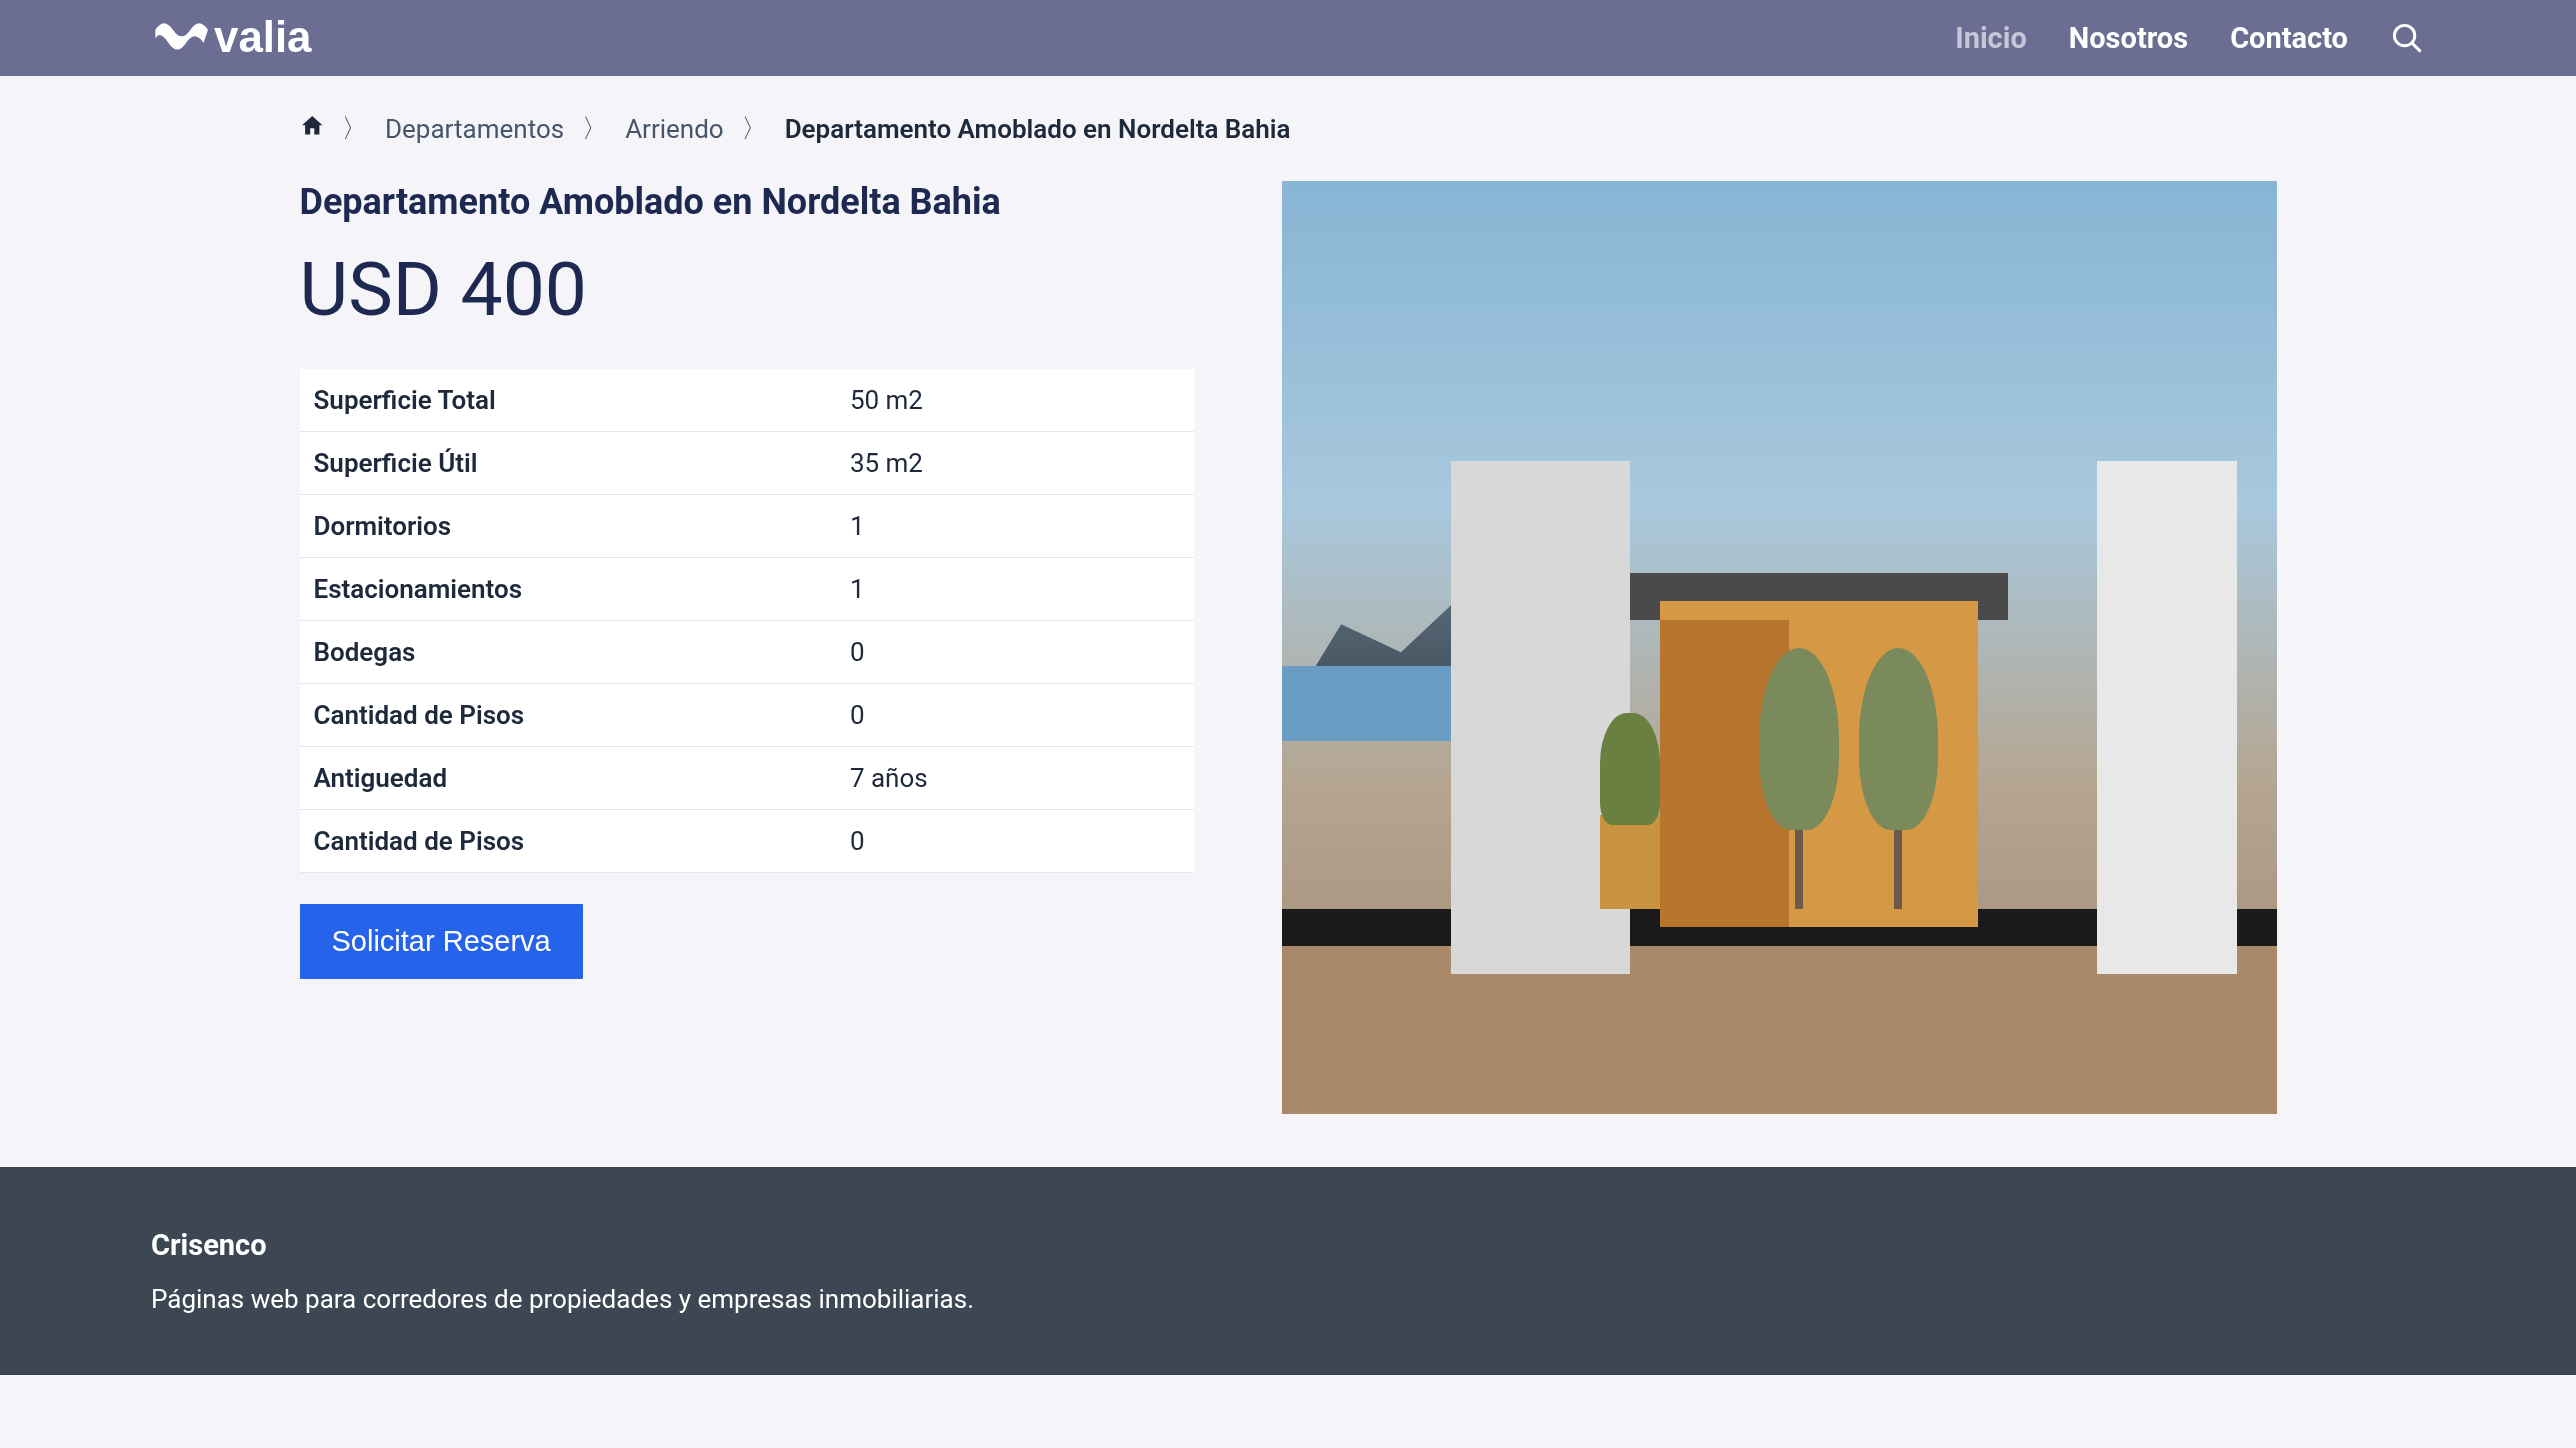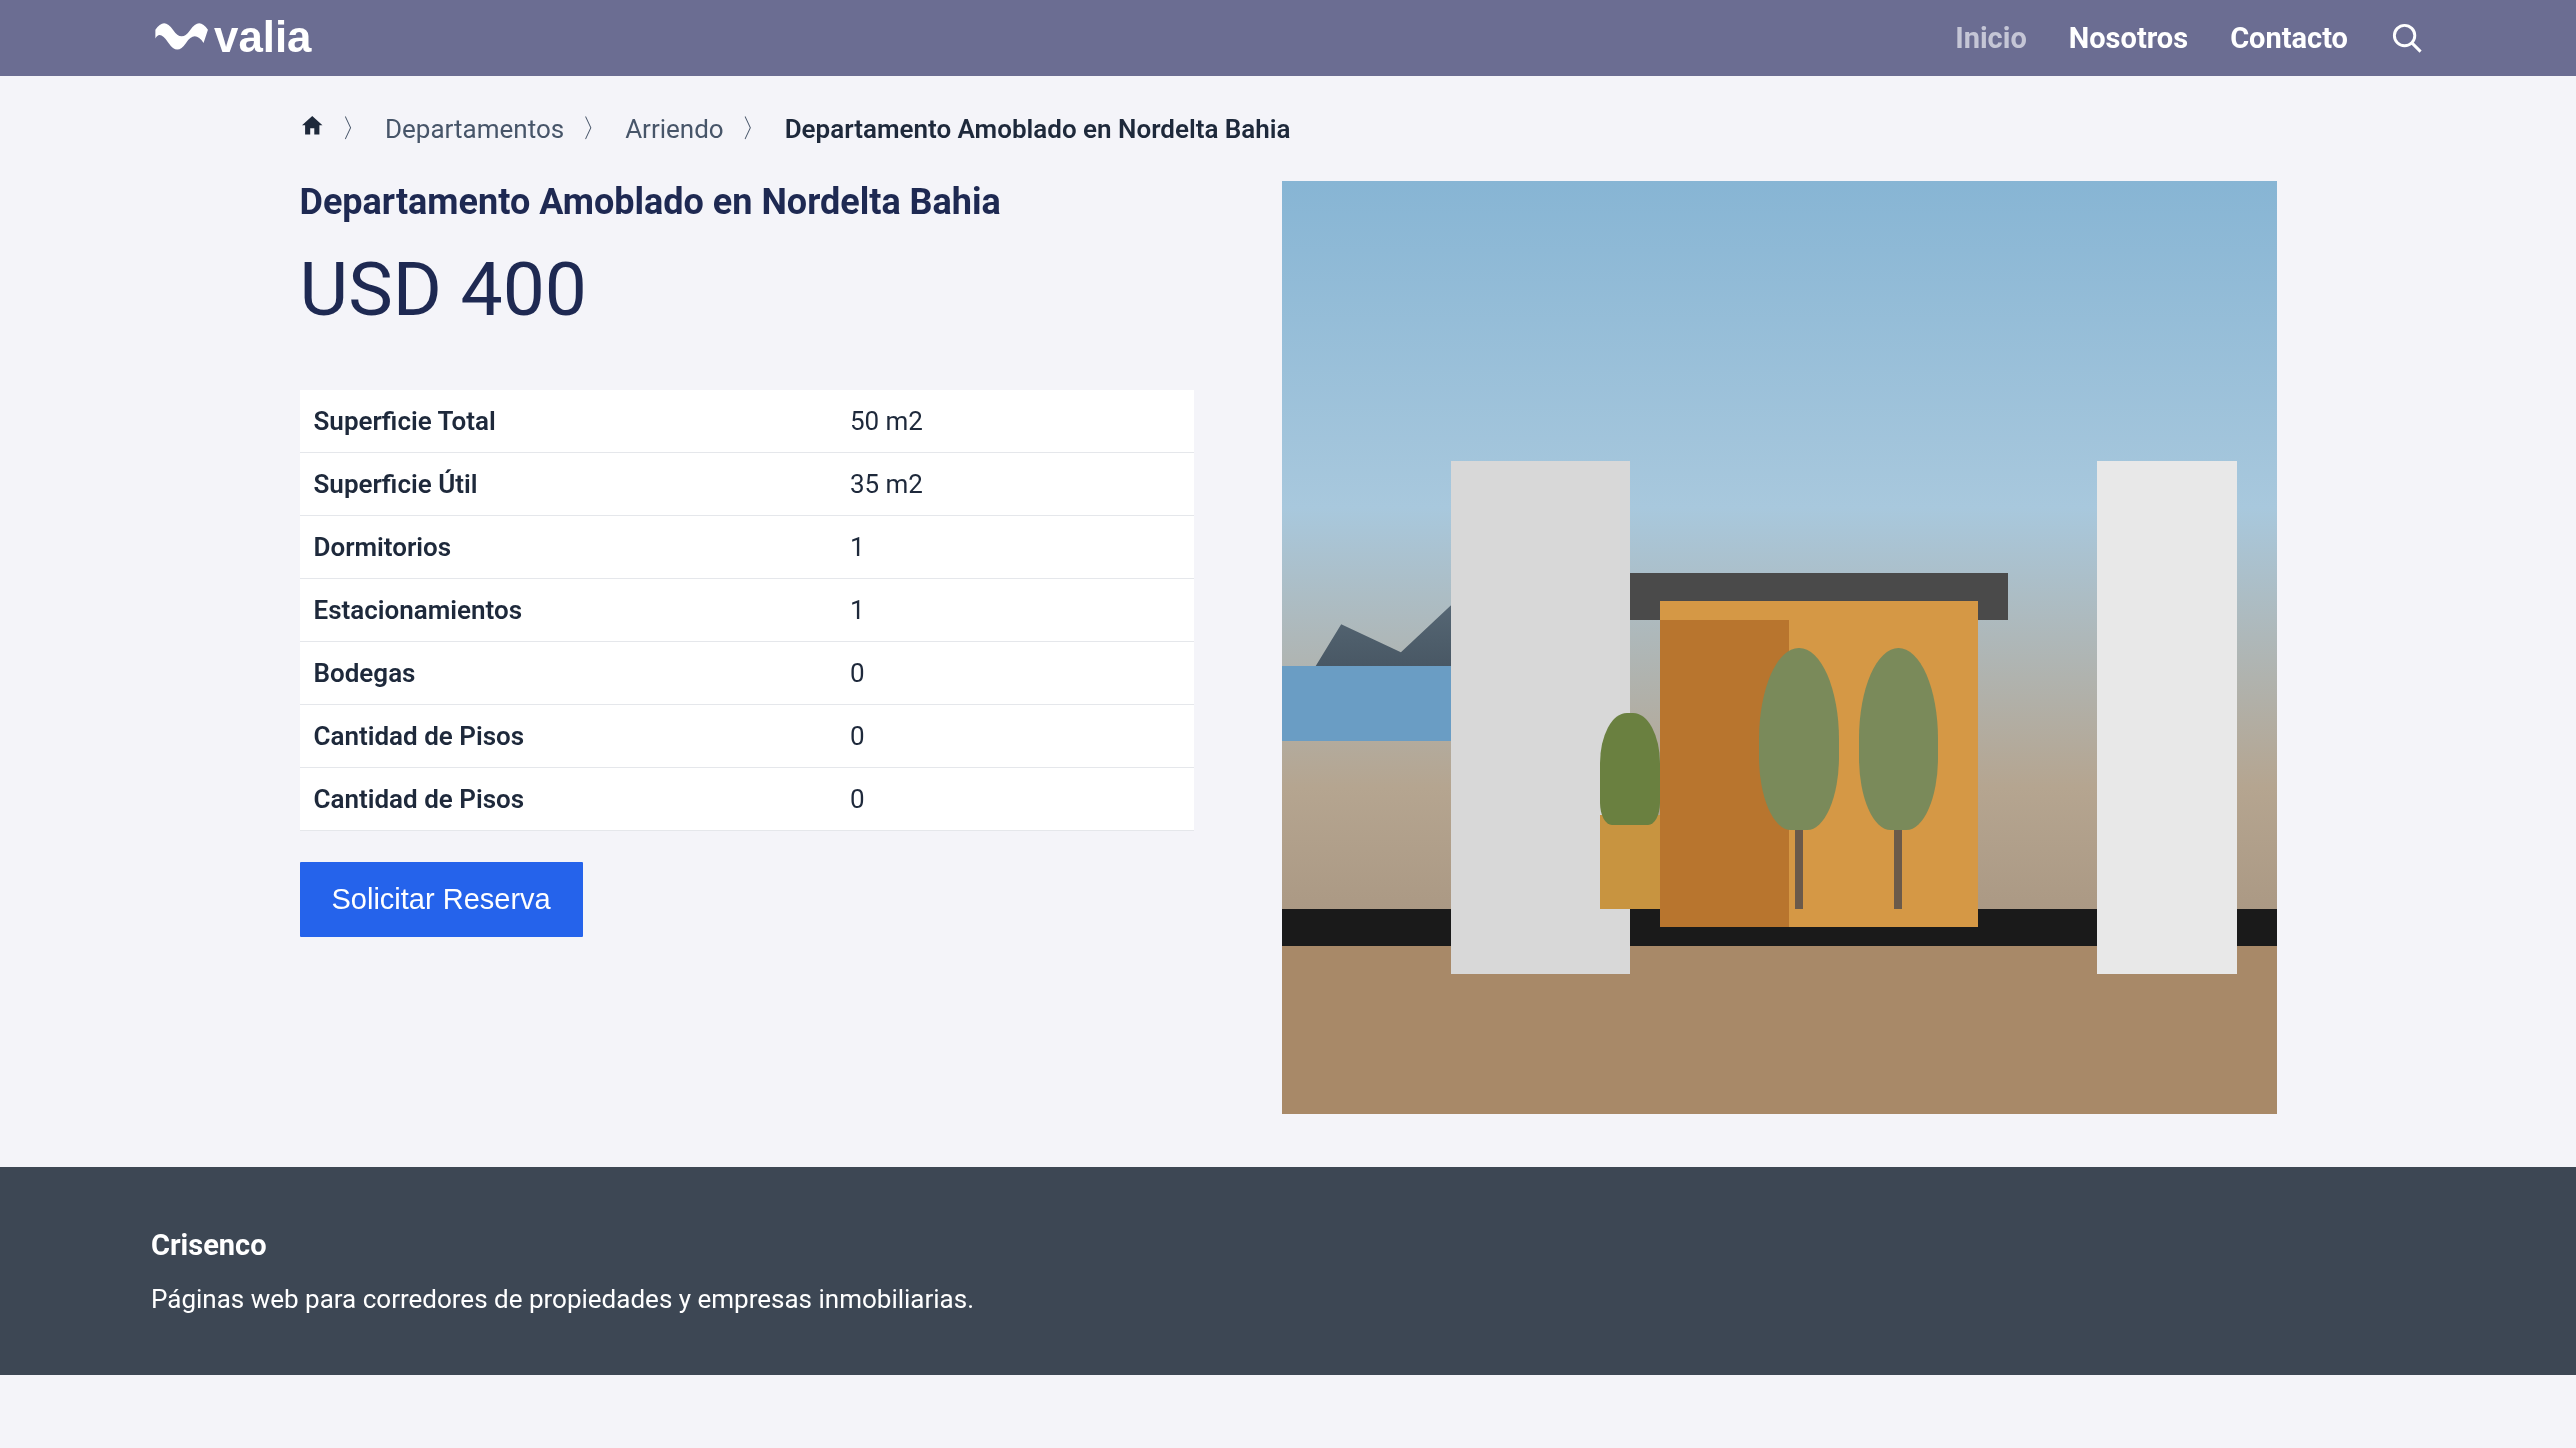--- a/index.html
+++ b/index.html
@@ -111,21 +111,21 @@
       font-size: 36px;
       font-weight: 700;
       color: #1e2952;
       margin-bottom: 22px;
     }
 
     .price {
       font-size: 75px;
       font-weight: 400;
       color: #1e2952;
-      margin-bottom: 57px;
+      margin-bottom: 36px;
     }
 
     .property-table {
       width: 100%;
       border-collapse: collapse;
       background: white;
       margin-bottom: 31px;
     }
 
     .property-table tr {
@@ -372,20 +372,24 @@
           <td>Estacionamientos</td>
           <td>1</td>
         </tr>
         <tr>
           <td>Bodegas</td>
           <td>0</td>
         </tr>
         <tr>
           <td>Cantidad de Pisos</td>
           <td>0</td>
+        </tr>
+        <tr>
+          <td>Antiguedad</td>
+          <td>7 años</td>
         </tr>
         <tr>
           <td>Cantidad de Pisos</td>
           <td>0</td>
         </tr>
       </tbody>
         </table>
 
       <button class="reserve-button">Solicitar Reserva</button>
     </div>

